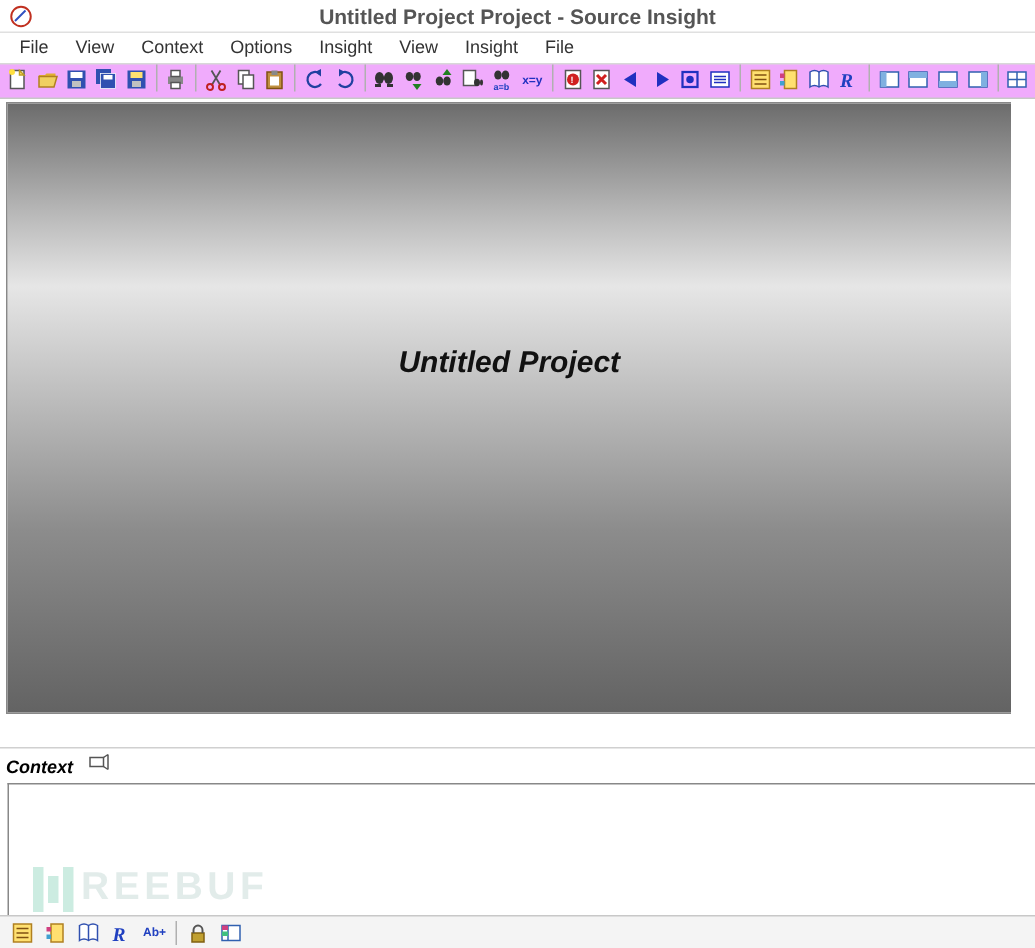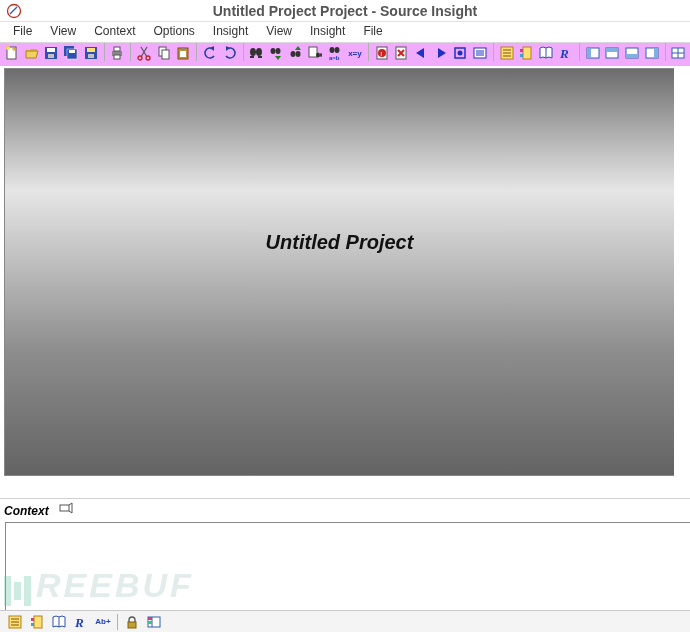--- a/index.html
+++ b/index.html
@@ -123,30 +123,29 @@
     background: #f4f4f4;
     border-top: 1px solid #c8c8c8;
     display: flex;
     align-items: center;
     padding: 0 4px;
   }
   .statusbar .tb-btn { width: 20px; height: 20px; }
   .statusbar .tb-sep { height: 16px; }
   .watermark {
     position: absolute;
-    left: 4px;
+    left: 22px;
     bottom: 24px;
-    font-size: 34px;
+    font-size: 26px;
     font-weight: 800;
     letter-spacing: 3px;
     color: rgba(140,180,170,0.25);
     font-family: Arial, sans-serif;
     pointer-events: none;
     user-select: none;
-    font-style: italic;
   }
   .watermark .bars {
     display: inline-block;
     vertical-align: middle;
     margin-right: 2px;
   }
   .watermark .bar {
     display: inline-block;
     width: 7px; height: 30px;
     background: rgba(110,200,170,0.35);

